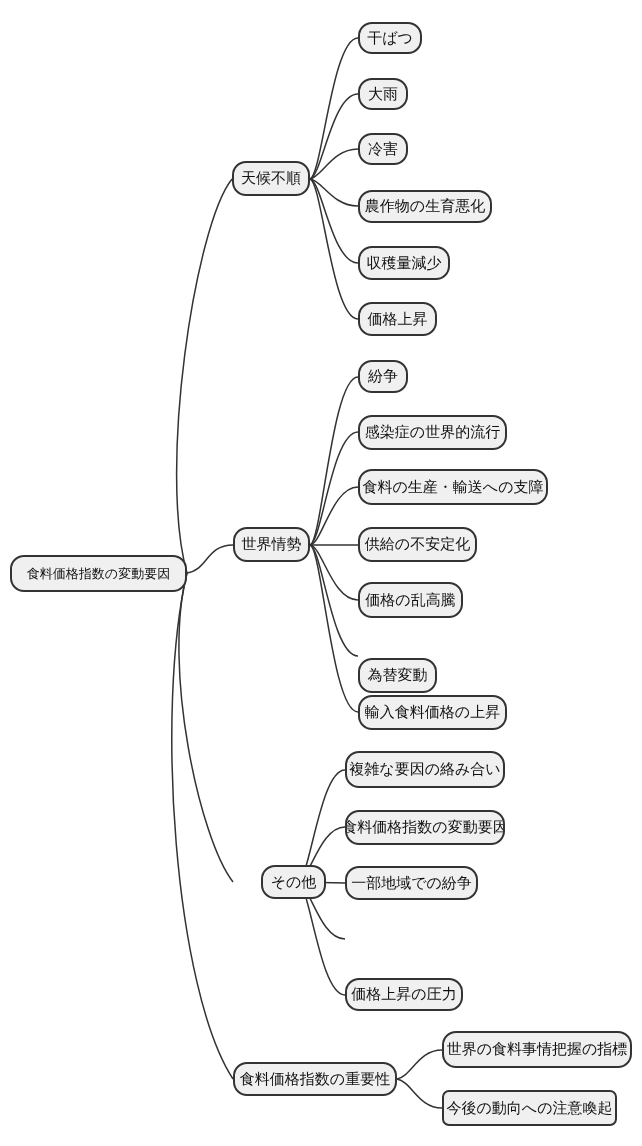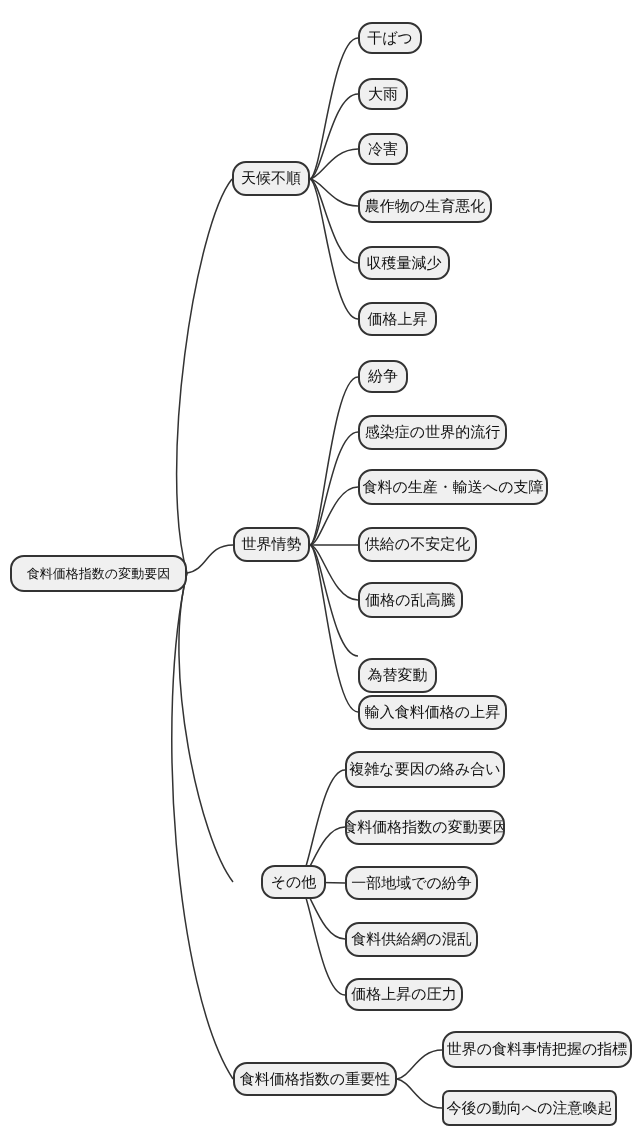--- a/index.html
+++ b/index.html
@@ -73,20 +73,19 @@
   <div class="node" style="left:358px;top:469px;width:190px;height:36px;">食料の生産・輸送への支障</div>
   <div class="node" style="left:358px;top:527px;width:119px;height:35px;">供給の不安定化</div>
   <div class="node" style="left:358px;top:582px;width:105px;height:36px;">価格の乱高騰</div>
   <div class="node" style="left:358px;top:638px;width:79px;height:35px;margin-top:20px;">為替変動</div>
   <div class="node" style="left:358px;top:695px;width:149px;height:35px;">輸入食料価格の上昇</div>
 
   <div class="node" style="left:233px;top:865px;width:65px;height:34px;margin-left:28px;">その他</div>
   <div class="node" style="left:345px;top:751px;width:160px;height:37px;">複雑な要因の絡み合い</div>
   <div class="node" style="left:345px;top:810px;width:160px;height:35px;">食料価格指数の変動要因</div>
   <div class="node" style="left:345px;top:866px;width:133px;height:34px;">一部地域での紛争</div>
-  <div class="node" style="left:345px;top:922px;width:133px;height:35px;">食料供給網の混乱</div>
   <div class="node" style="left:345px;top:978px;width:118px;height:33px;">価格上昇の圧力</div>
 
   <div class="node" style="left:233px;top:1062px;width:164px;height:34px;">食料価格指数の重要性</div>
   <div class="node" style="left:442px;top:1031px;width:190px;height:37px;">世界の食料事情把握の指標</div>
   <div class="node" style="left:442px;top:1090px;width:175px;height:36px;border-radius:7px;">今後の動向への注意喚起</div>
 
 </div>
 
 </body></html>

